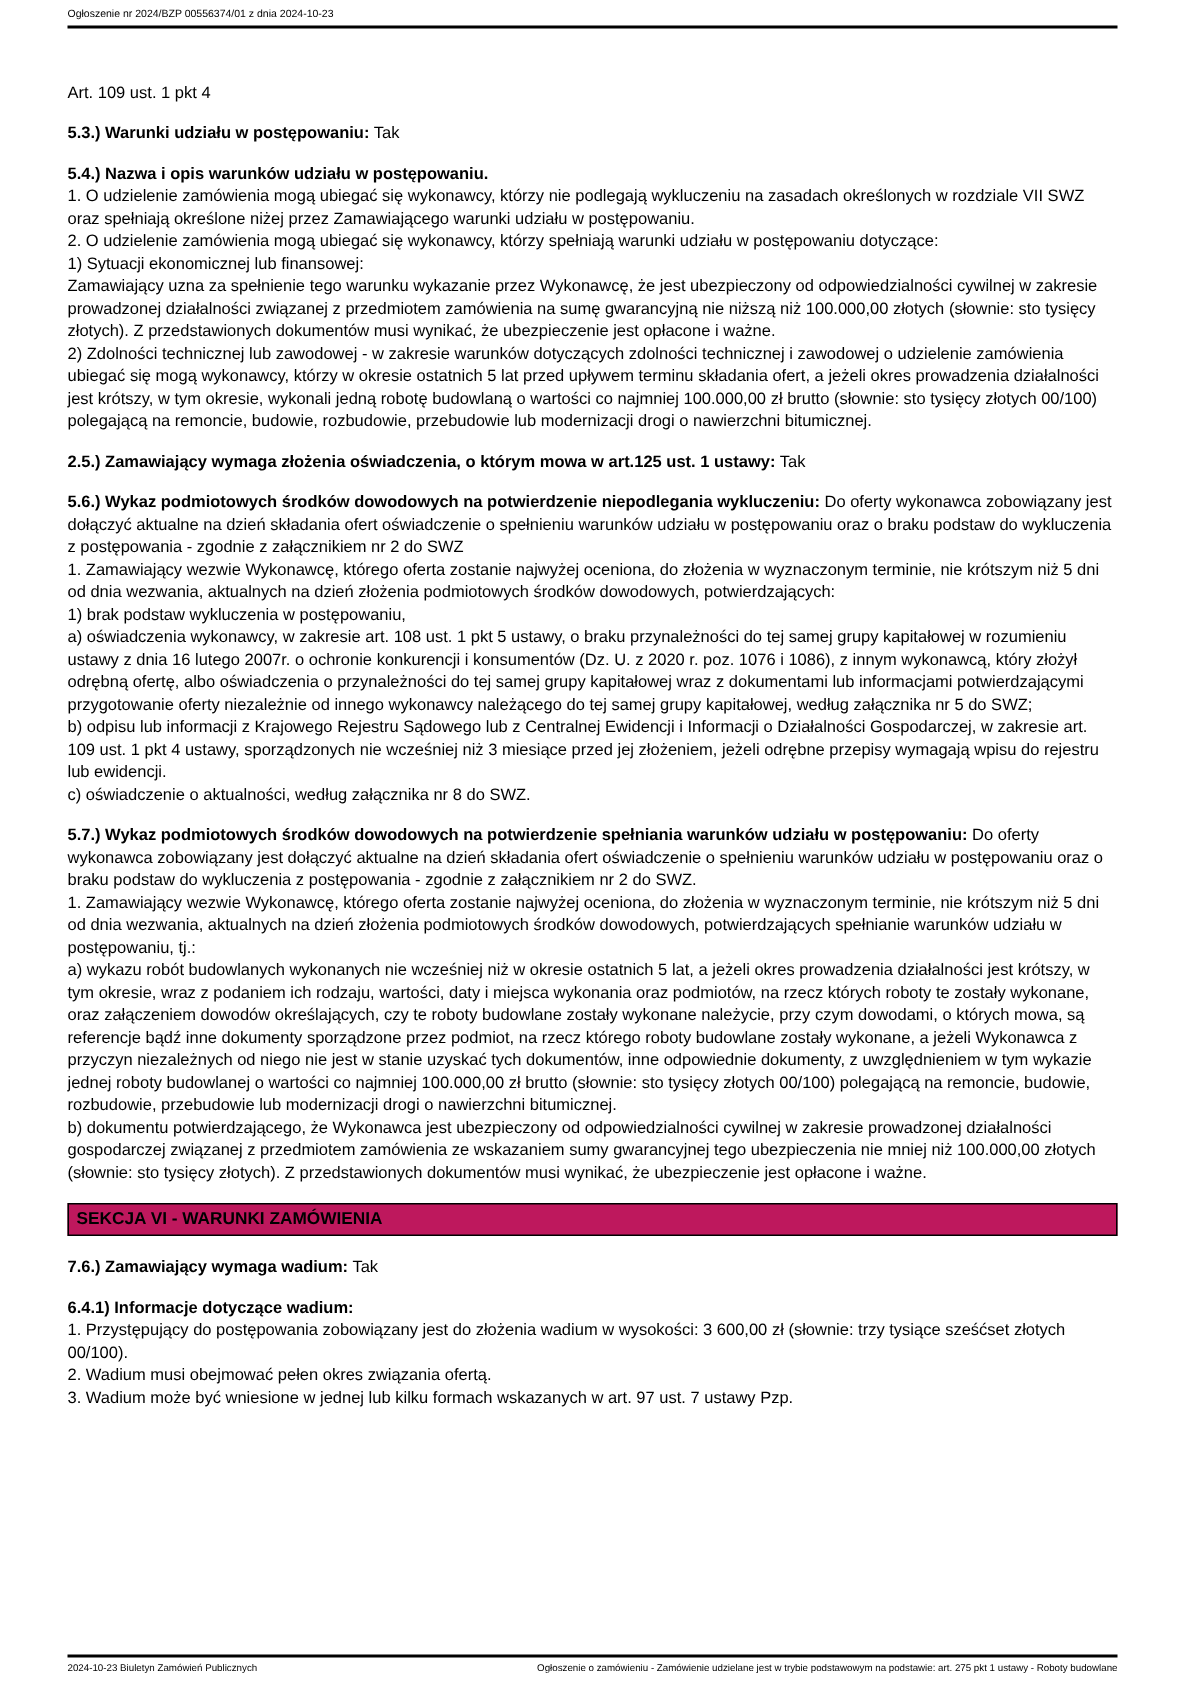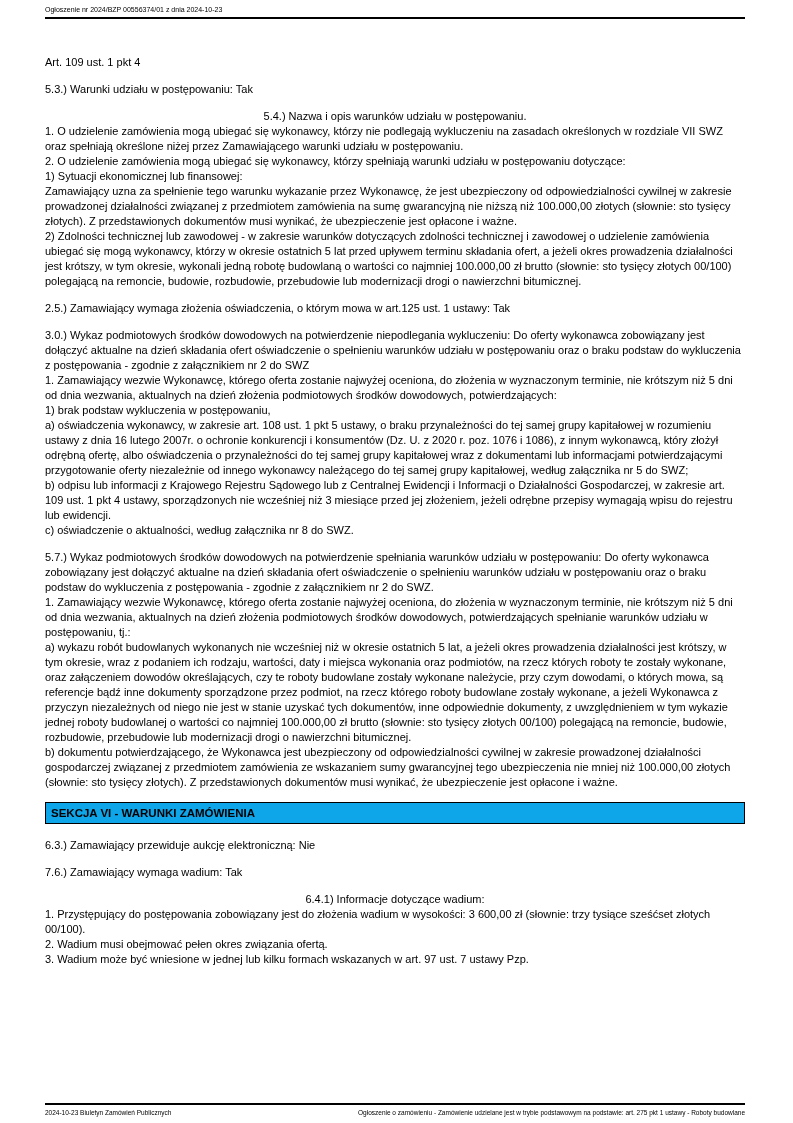--- a/index.html
+++ b/index.html
@@ -11,24 +11,24 @@
     color:#000000;
     font-family:"Liberation Sans", sans-serif;
     overflow:hidden;
     border-radius:16px;
   }
   .inner { padding:5px 45px 0 45px; }
   .doc-ref { font-size:7px; line-height:9px; color:#000; }
   .header-rule { border-top:2px solid #000; margin-top:3px; }
   main { display:block; padding-top:36px; font-size:11px; line-height:15px; }
   p.block { margin-bottom:12px; white-space:pre-line; }
-  .label { font-weight:normal; }
-  .block-label { display:block;text-align:center; }
+  .label { font-weight:bold; }
+  .block-label { display:block; }
   .section-bar {
-    background:#0ea5e9;
+    background:#be185d;
     border:1px solid #000;
     font-weight:bold;
     font-size:11.5px;
     line-height:14px;
     padding:3px 5px;
     margin-bottom:14px;
   }
   footer.page-footer { position:absolute; left:45px; right:45px; bottom:6px; }
   .footer-rule { border-top:2px solid #000; margin-bottom:4px; }
   .footer-row { display:flex; justify-content:space-between; font-size:6.5px; line-height:8px; }
@@ -51,36 +51,35 @@
       <p class="block"><strong class="label">5.3.) Warunki udziału w postępowaniu:</strong> <span>Tak</span></p>
 
       <p class="block"><strong class="label block-label">5.4.) Nazwa i opis warunków udziału w postępowaniu.</strong><span>1. O udzielenie zamówienia mogą ubiegać się wykonawcy, którzy nie podlegają wykluczeniu na zasadach określonych w rozdziale VII SWZ oraz spełniają określone niżej przez Zamawiającego warunki udziału w postępowaniu.
 2. O udzielenie zamówienia mogą ubiegać się wykonawcy, którzy spełniają warunki udziału w postępowaniu dotyczące:
 1) Sytuacji ekonomicznej lub finansowej:
 Zamawiający uzna za spełnienie tego warunku wykazanie przez Wykonawcę, że jest ubezpieczony od odpowiedzialności cywilnej w zakresie prowadzonej działalności związanej z przedmiotem zamówienia na sumę gwarancyjną nie niższą niż 100.000,00 złotych (słownie: sto tysięcy złotych). Z przedstawionych dokumentów musi wynikać, że ubezpieczenie jest opłacone i ważne.
 2) Zdolności technicznej lub zawodowej - w zakresie warunków dotyczących zdolności technicznej i zawodowej o udzielenie zamówienia ubiegać się mogą wykonawcy, którzy w okresie ostatnich 5 lat przed upływem terminu składania ofert, a jeżeli okres prowadzenia działalności jest krótszy, w tym okresie, wykonali jedną robotę budowlaną o wartości co najmniej 100.000,00 zł brutto (słownie: sto tysięcy złotych 00/100) polegającą na remoncie, budowie, rozbudowie, przebudowie lub modernizacji drogi o nawierzchni bitumicznej.</span></p>
 
       <p class="block"><strong class="label">2.5.) Zamawiający wymaga złożenia oświadczenia, o którym mowa w art.125 ust. 1 ustawy:</strong> <span>Tak</span></p>
 
-      <p class="block"><strong class="label">3.0.) Wykaz podmiotowych środków dowodowych na potwierdzenie niepodlegania wykluczeniu:</strong> <span>Do oferty wykonawca zobowiązany jest dołączyć aktualne na dzień składania ofert oświadczenie o spełnieniu warunków udziału w postępowaniu oraz o braku podstaw do wykluczenia z postępowania - zgodnie z załącznikiem nr 2 do SWZ
+      <p class="block"><strong class="label">5.6.) Wykaz podmiotowych środków dowodowych na potwierdzenie niepodlegania wykluczeniu:</strong> <span>Do oferty wykonawca zobowiązany jest dołączyć aktualne na dzień składania ofert oświadczenie o spełnieniu warunków udziału w postępowaniu oraz o braku podstaw do wykluczenia z postępowania - zgodnie z załącznikiem nr 2 do SWZ
 1. Zamawiający wezwie Wykonawcę, którego oferta zostanie najwyżej oceniona, do złożenia w wyznaczonym terminie, nie krótszym niż 5 dni od dnia wezwania, aktualnych na dzień złożenia podmiotowych środków dowodowych, potwierdzających:
 1) brak podstaw wykluczenia w postępowaniu,
 a) oświadczenia wykonawcy, w zakresie art. 108 ust. 1 pkt 5 ustawy, o braku przynależności do tej samej grupy kapitałowej w rozumieniu ustawy z dnia 16 lutego 2007r. o ochronie konkurencji i konsumentów (Dz. U. z 2020 r. poz. 1076 i 1086), z innym wykonawcą, który złożył odrębną ofertę, albo oświadczenia o przynależności do tej samej grupy kapitałowej wraz z dokumentami lub informacjami potwierdzającymi przygotowanie oferty niezależnie od innego wykonawcy należącego do tej samej grupy kapitałowej, według załącznika nr 5 do SWZ;
 b) odpisu lub informacji z Krajowego Rejestru Sądowego lub z Centralnej Ewidencji i Informacji o Działalności Gospodarczej, w zakresie art. 109 ust. 1 pkt 4 ustawy, sporządzonych nie wcześniej niż 3 miesiące przed jej złożeniem, jeżeli odrębne przepisy wymagają wpisu do rejestru lub ewidencji.
 c) oświadczenie o aktualności, według załącznika nr 8 do SWZ.</span></p>
 
       <p class="block"><strong class="label">5.7.) Wykaz podmiotowych środków dowodowych na potwierdzenie spełniania warunków udziału w postępowaniu:</strong> <span>Do oferty wykonawca zobowiązany jest dołączyć aktualne na dzień składania ofert oświadczenie o spełnieniu warunków udziału w postępowaniu oraz o braku podstaw do wykluczenia z postępowania - zgodnie z załącznikiem nr 2 do SWZ.
 1. Zamawiający wezwie Wykonawcę, którego oferta zostanie najwyżej oceniona, do złożenia w wyznaczonym terminie, nie krótszym niż 5 dni od dnia wezwania, aktualnych na dzień złożenia podmiotowych środków dowodowych, potwierdzających spełnianie warunków udziału w postępowaniu, tj.:
 a) wykazu robót budowlanych wykonanych nie wcześniej niż w okresie ostatnich 5 lat, a jeżeli okres prowadzenia działalności jest krótszy, w tym okresie, wraz z podaniem ich rodzaju, wartości, daty i miejsca wykonania oraz podmiotów, na rzecz których roboty te zostały wykonane, oraz załączeniem dowodów określających, czy te roboty budowlane zostały wykonane należycie, przy czym dowodami, o których mowa, są referencje bądź inne dokumenty sporządzone przez podmiot, na rzecz którego roboty budowlane zostały wykonane, a jeżeli Wykonawca z przyczyn niezależnych od niego nie jest w stanie uzyskać tych dokumentów, inne odpowiednie dokumenty, z uwzględnieniem w tym wykazie jednej roboty budowlanej o wartości co najmniej 100.000,00 zł brutto (słownie: sto tysięcy złotych 00/100) polegającą na remoncie, budowie, rozbudowie, przebudowie lub modernizacji drogi o nawierzchni bitumicznej.
 b) dokumentu potwierdzającego, że Wykonawca jest ubezpieczony od odpowiedzialności cywilnej w zakresie prowadzonej działalności gospodarczej związanej z przedmiotem zamówienia ze wskazaniem sumy gwarancyjnej tego ubezpieczenia nie mniej niż 100.000,00 złotych (słownie: sto tysięcy złotych). Z przedstawionych dokumentów musi wynikać, że ubezpieczenie jest opłacone i ważne.</span></p>
 
       <div class="section-bar">SEKCJA VI - WARUNKI ZAMÓWIENIA</div>
 
 
-      <p class="block"><strong class="label">6.3.) Zamawiający przewiduje aukcję elektroniczną:</strong> <span>Nie</span></p>
 
       <p class="block"><strong class="label">7.6.) Zamawiający wymaga wadium:</strong> <span>Tak</span></p>
 
       <p class="block"><strong class="label block-label">6.4.1) Informacje dotyczące wadium:</strong><span>1. Przystępujący do postępowania zobowiązany jest do złożenia wadium w wysokości: 3 600,00 zł (słownie: trzy tysiące sześćset złotych 00/100).
 2. Wadium musi obejmować pełen okres związania ofertą.
 3. Wadium może być wniesione w jednej lub kilku formach wskazanych w art. 97 ust. 7 ustawy Pzp.</span></p>
     </main>
   </div>
 
   <footer class="page-footer">

